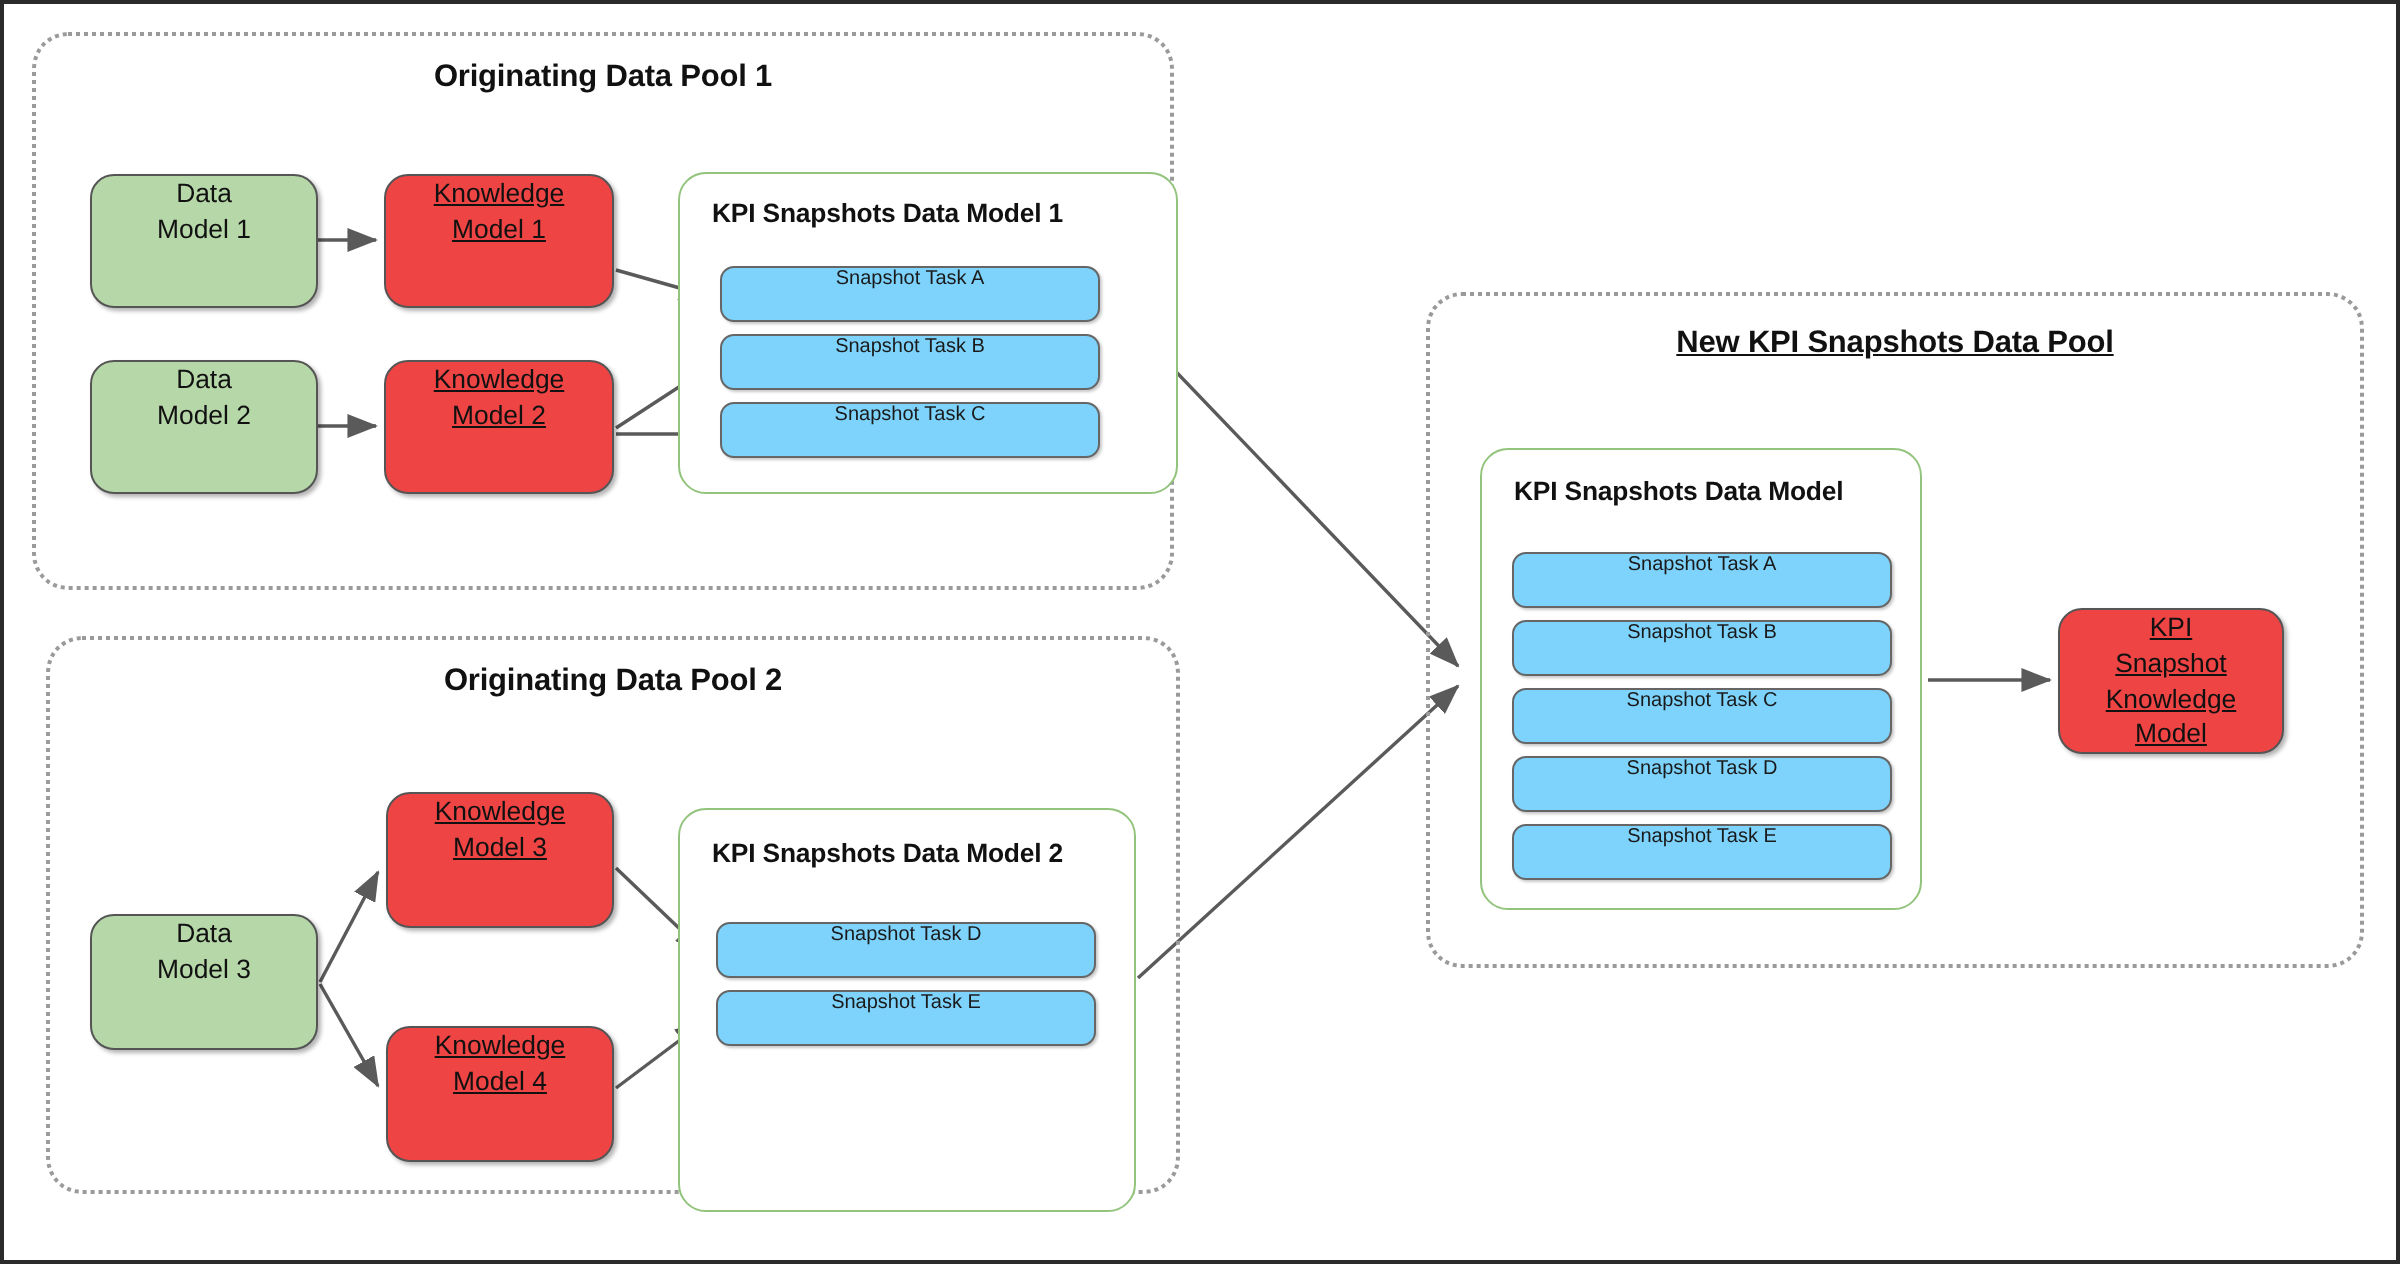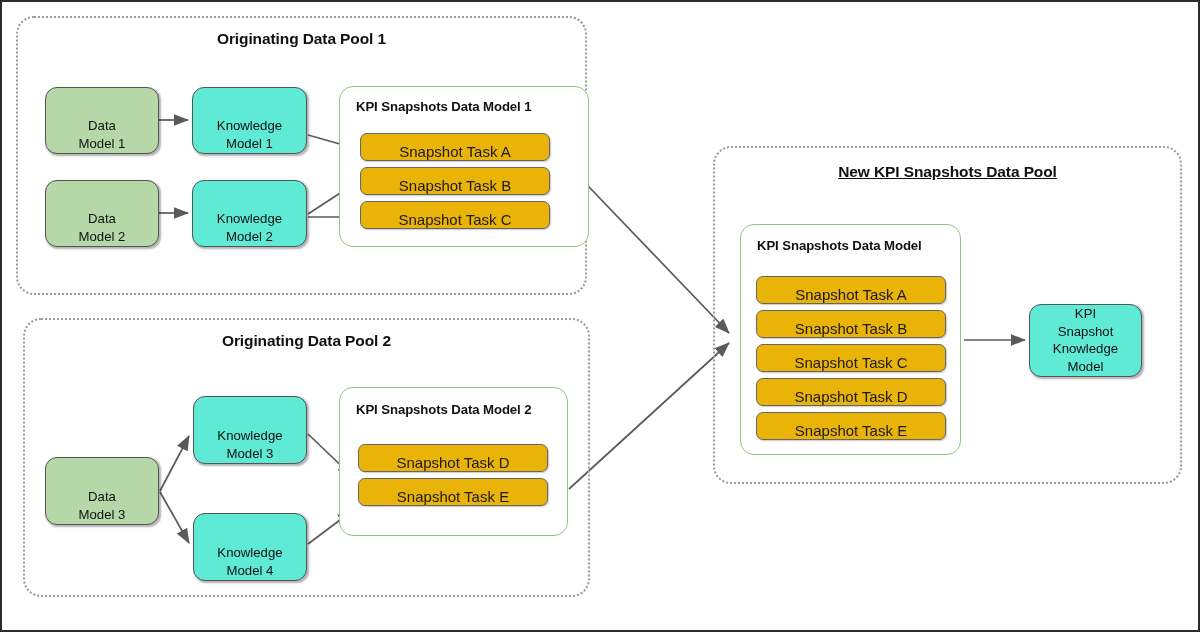--- a/index.html
+++ b/index.html
@@ -47,52 +47,53 @@
     position: absolute;
     font-weight: bold;
     font-size: 13.2px;
     color: #111111;
     white-space: nowrap;
     letter-spacing: -0.1px;
   }
   
   .task {
     position: absolute;
-    background: #eab308;
+    background: #7dd3fc;
     border: 1.6px solid #666666;
     border-radius: 7px;
     box-sizing: border-box;
     display: flex;
-    align-items: flex-end;
+    align-items: flex-start;
     justify-content: center;
-    font-size: 15px;
+    font-size: 10px;
     color: #1a1a1a;
     box-shadow: 1px 1px 1.5px rgba(0,0,0,0.22);
   }
   
   .node {
     position: absolute;
     box-sizing: border-box;
     border-radius: 12px;
     display: flex;
-    align-items: flex-end;
+    align-items: flex-start;
     justify-content: center;
     text-align: center;
     font-size: 13.2px;
     line-height: 1.35;
     color: #111111;
     box-shadow: 1.5px 1.5px 2px rgba(0,0,0,0.3);
   }
   .node.green {
     background: #b6d7a8;
     border: 1.4px solid #555555;
   }
   .node.blue {
-    background: #5eead4;
+    background: #ef4444;
     border: 1.4px solid #555555;
+    text-decoration: underline;
   }
   .node .lbl { white-space: pre-line; }
   svg.edges {
     position: absolute;
     left: 0; top: 0;
     width: 1200px;
     height: 632px;
     pointer-events: none;
   }
 </style>
@@ -179,21 +180,21 @@
   </div>
   <div class="node blue" style="left:191px; top:394px; width:114px; height:68px;">
     <span class="lbl">Knowledge
 Model 3</span>
   </div>
   <div class="node blue" style="left:191px; top:511px; width:114px; height:68px;">
     <span class="lbl">Knowledge
 Model 4</span>
   </div>
 
-  <div class="model-box" style="left:337px; top:385px; width:229px; height:149px;">
+  <div class="model-box" style="left:337px; top:402px; width:229px; height:202px;">
     <div class="model-box-title" style="left:16px; top:14px;">KPI Snapshots Data Model 2</div>
     <div class="task" style="left:18px; top:56px; width:190px; height:28px;">
       <span>Snapshot Task D</span>
     </div>
     <div class="task" style="left:18px; top:90px; width:190px; height:28px;">
       <span>Snapshot Task E</span>
     </div>
   </div>
 
   <div class="pool" style="left:711px; top:144px; width:469px; height:338px;">

